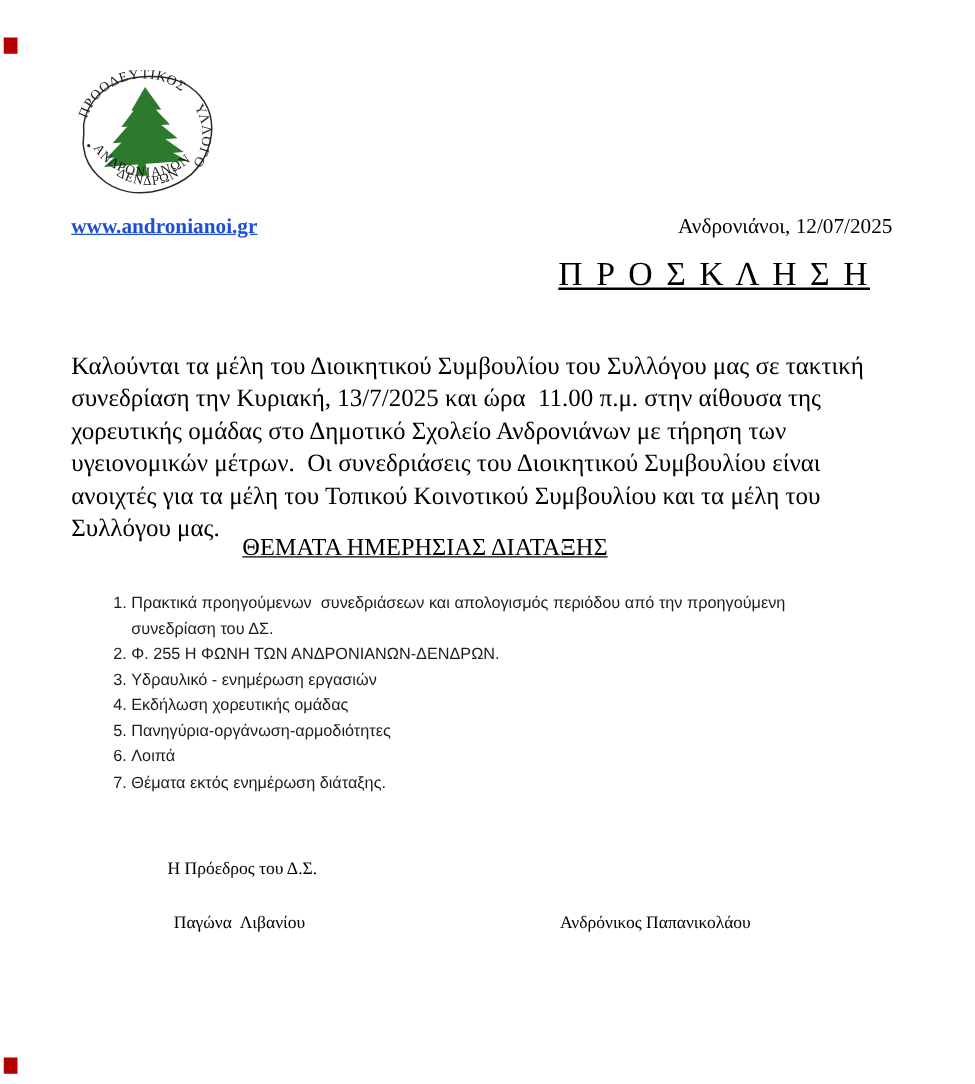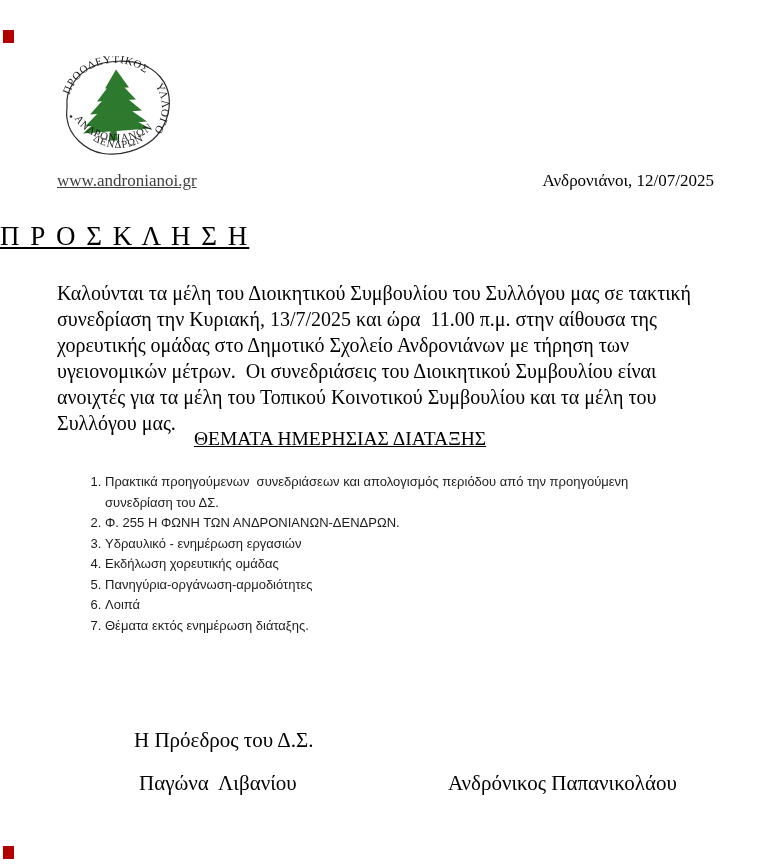--- a/index.html
+++ b/index.html
@@ -22,41 +22,41 @@
     position:absolute;left:57px;top:171px;
     font-size:17px;color:#0000cc;text-decoration:underline;
     cursor:pointer;
   }
   .place-date{
     position:absolute;top:171px;right:66px;
     font-size:17px;
     text-align:center;
   }
   .doc-title{
-    position:absolute;top:221px;left:0;width:696px;
-    text-align:left;font-size:27px;letter-spacing:2px;
+    position:absolute;top:204px;left:0;width:696px;
+    text-align:right;font-size:27px;letter-spacing:2px;
   }
   .doc-title span{text-decoration:underline;}
   .body-par{
     position:absolute;left:57px;top:280px;width:670px;
     font-size:20px;line-height:26px;
   }
   .agenda-heading{
     position:absolute;top:428px;left:0;width:680px;
     text-align:center;font-size:19.5px;
   }
   .agenda-heading span{text-decoration:underline;}
   .agenda-list{
     position:absolute;left:77px;top:472px;margin:0;
     padding-left:28px;width:575px;
     font-family:"Liberation Sans", sans-serif;
     font-size:13px;line-height:20.5px;color:#1c1c1c;
   }
   .agenda-list li{margin:0;padding:0;}
-  .sig{position:absolute;font-size:21px;margin-top:40px;}
+  .sig{position:absolute;font-size:14px;}
   .sig-role-left{left:134px;top:688px;}
   .sig-role-right{left:455px;top:688px;}
   .sig-name-left{left:139px;top:731px;}
   .sig-name-right{left:448px;top:731px;}
 </style>
 </head>
 <body>
 
 <div class="page">
 
@@ -94,21 +94,21 @@
       </text>
       <text>
         <textPath href="#arcLower" startOffset="50%" text-anchor="middle">ΑΝΔΡΟΝΙΑΝΩΝ</textPath>
       </text>
       <text font-size="10.5">
         <textPath href="#arcBottom" startOffset="50%" text-anchor="middle">ΔΕΝΔΡΩΝ</textPath>
       </text>
     </g>
   </svg>
 
-  <a class="weblink" style="color: #404040;">www.andronianoi.gr</a>
+  <a class="weblink" style="color: #1d4ed8; font-weight: bold;">www.andronianoi.gr</a>
 
   <div class="place-date">Ανδρονιάνοι, 12/07/2025</div>
 
   <div class="doc-title">
     <span>Π Ρ Ο Σ Κ Λ Η Σ Η</span>
   </div>
 
   <div class="body-par prewrap">Καλούνται τα μέλη του Διοικητικού Συμβουλίου του Συλλόγου μας σε τακτική συνεδρίαση την Κυριακή, 13/7/2025 και ώρα  11.00 π.μ. στην αίθουσα της χορευτικής ομάδας στο Δημοτικό Σχολείο Ανδρονιάνων με τήρηση των υγειονομικών μέτρων.  Οι συνεδριάσεις του Διοικητικού Συμβουλίου είναι ανοιχτές για τα μέλη του Τοπικού Κοινοτικού Συμβουλίου και τα μέλη του Συλλόγου μας.</div>
 
   <div class="agenda-heading">

